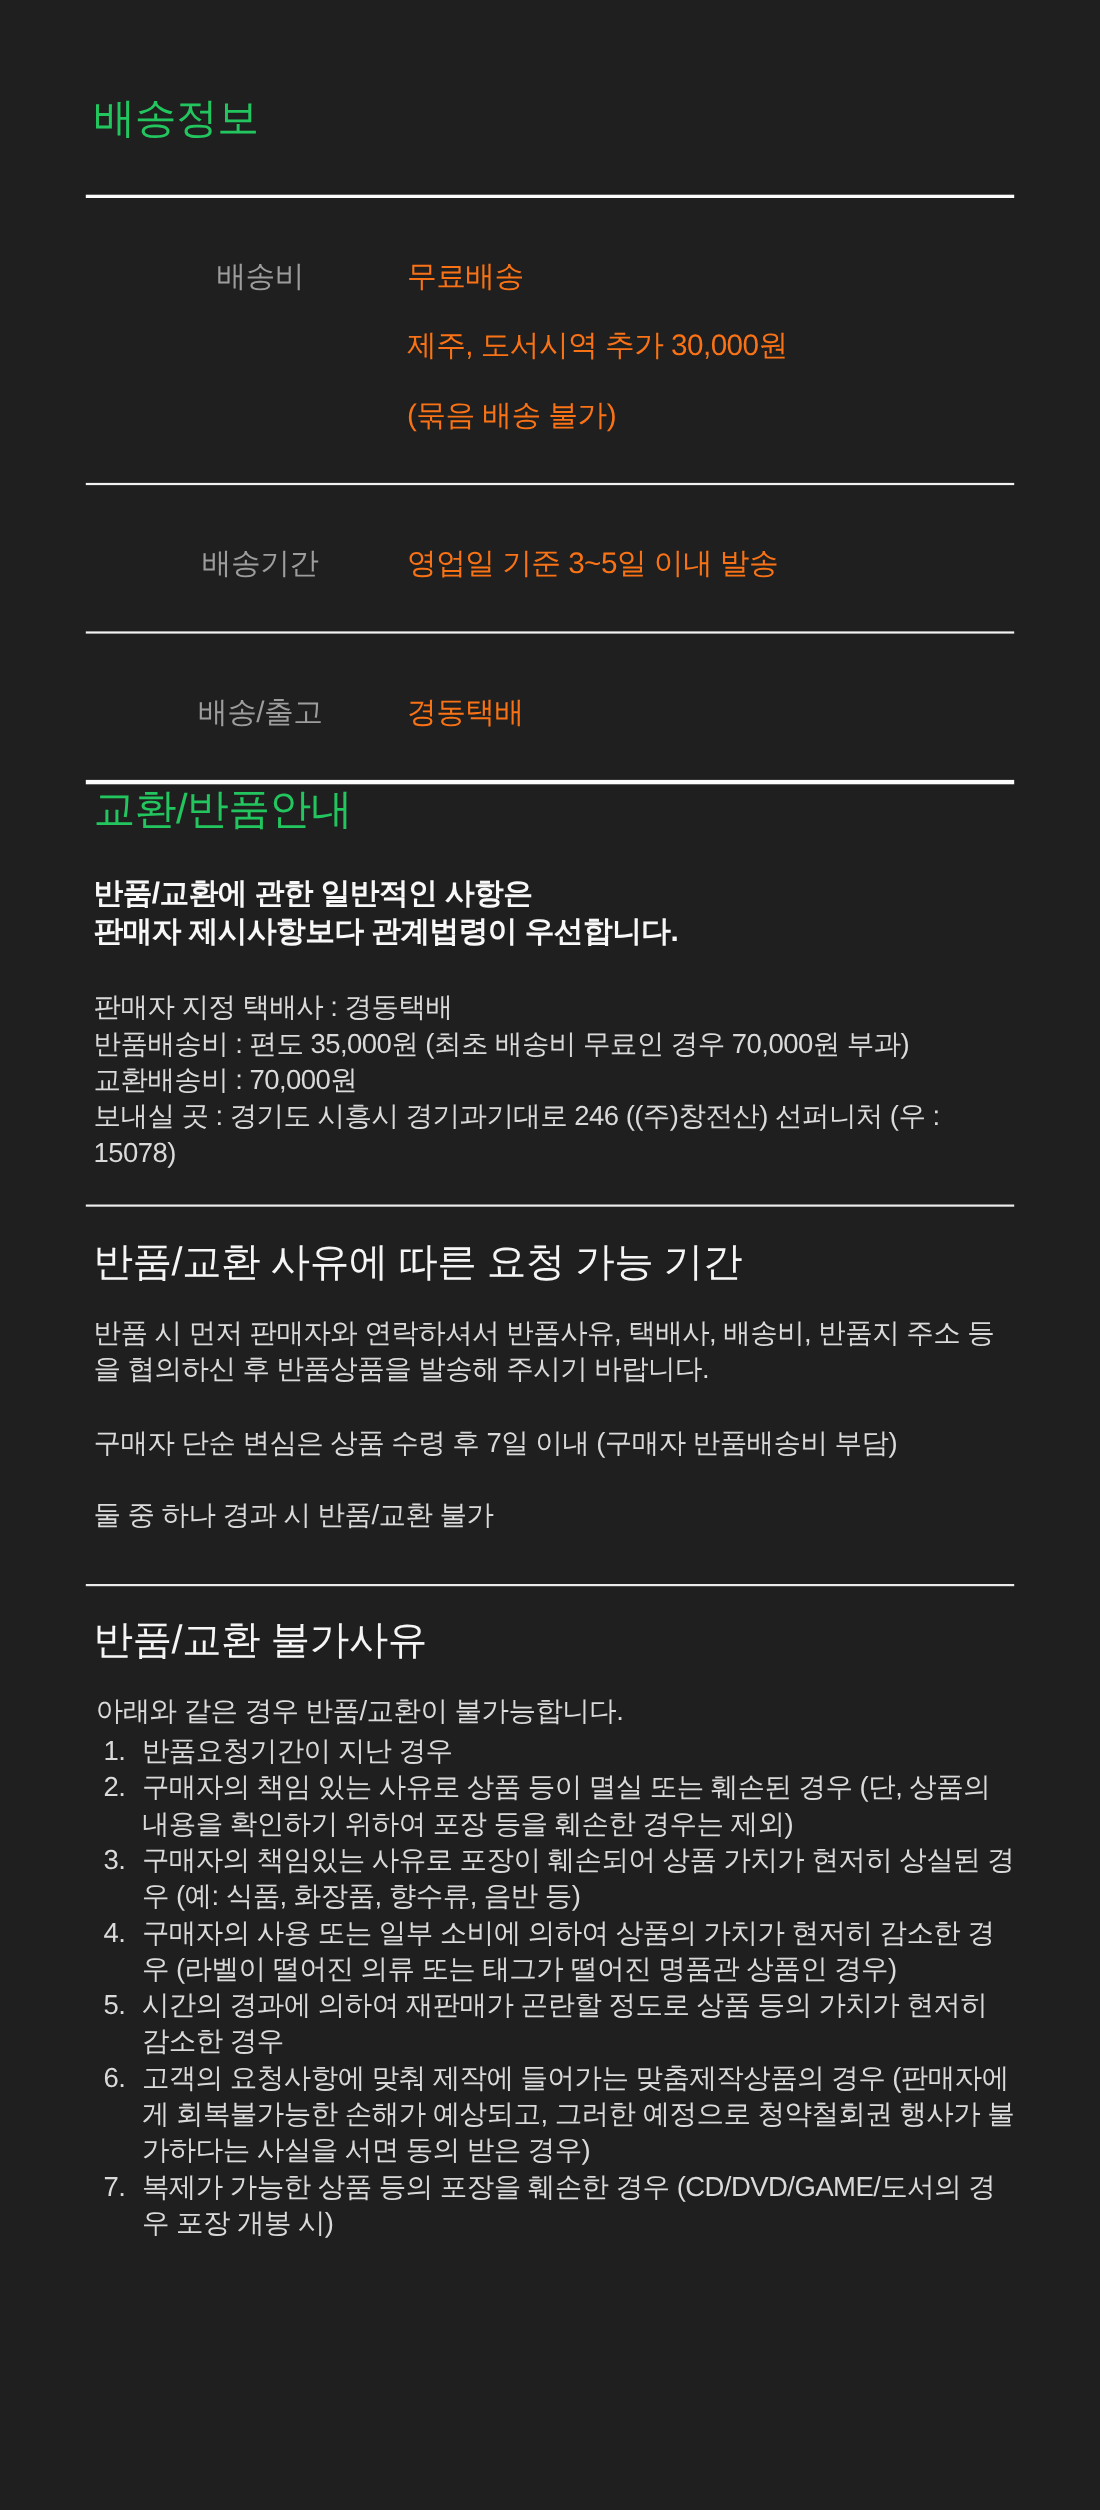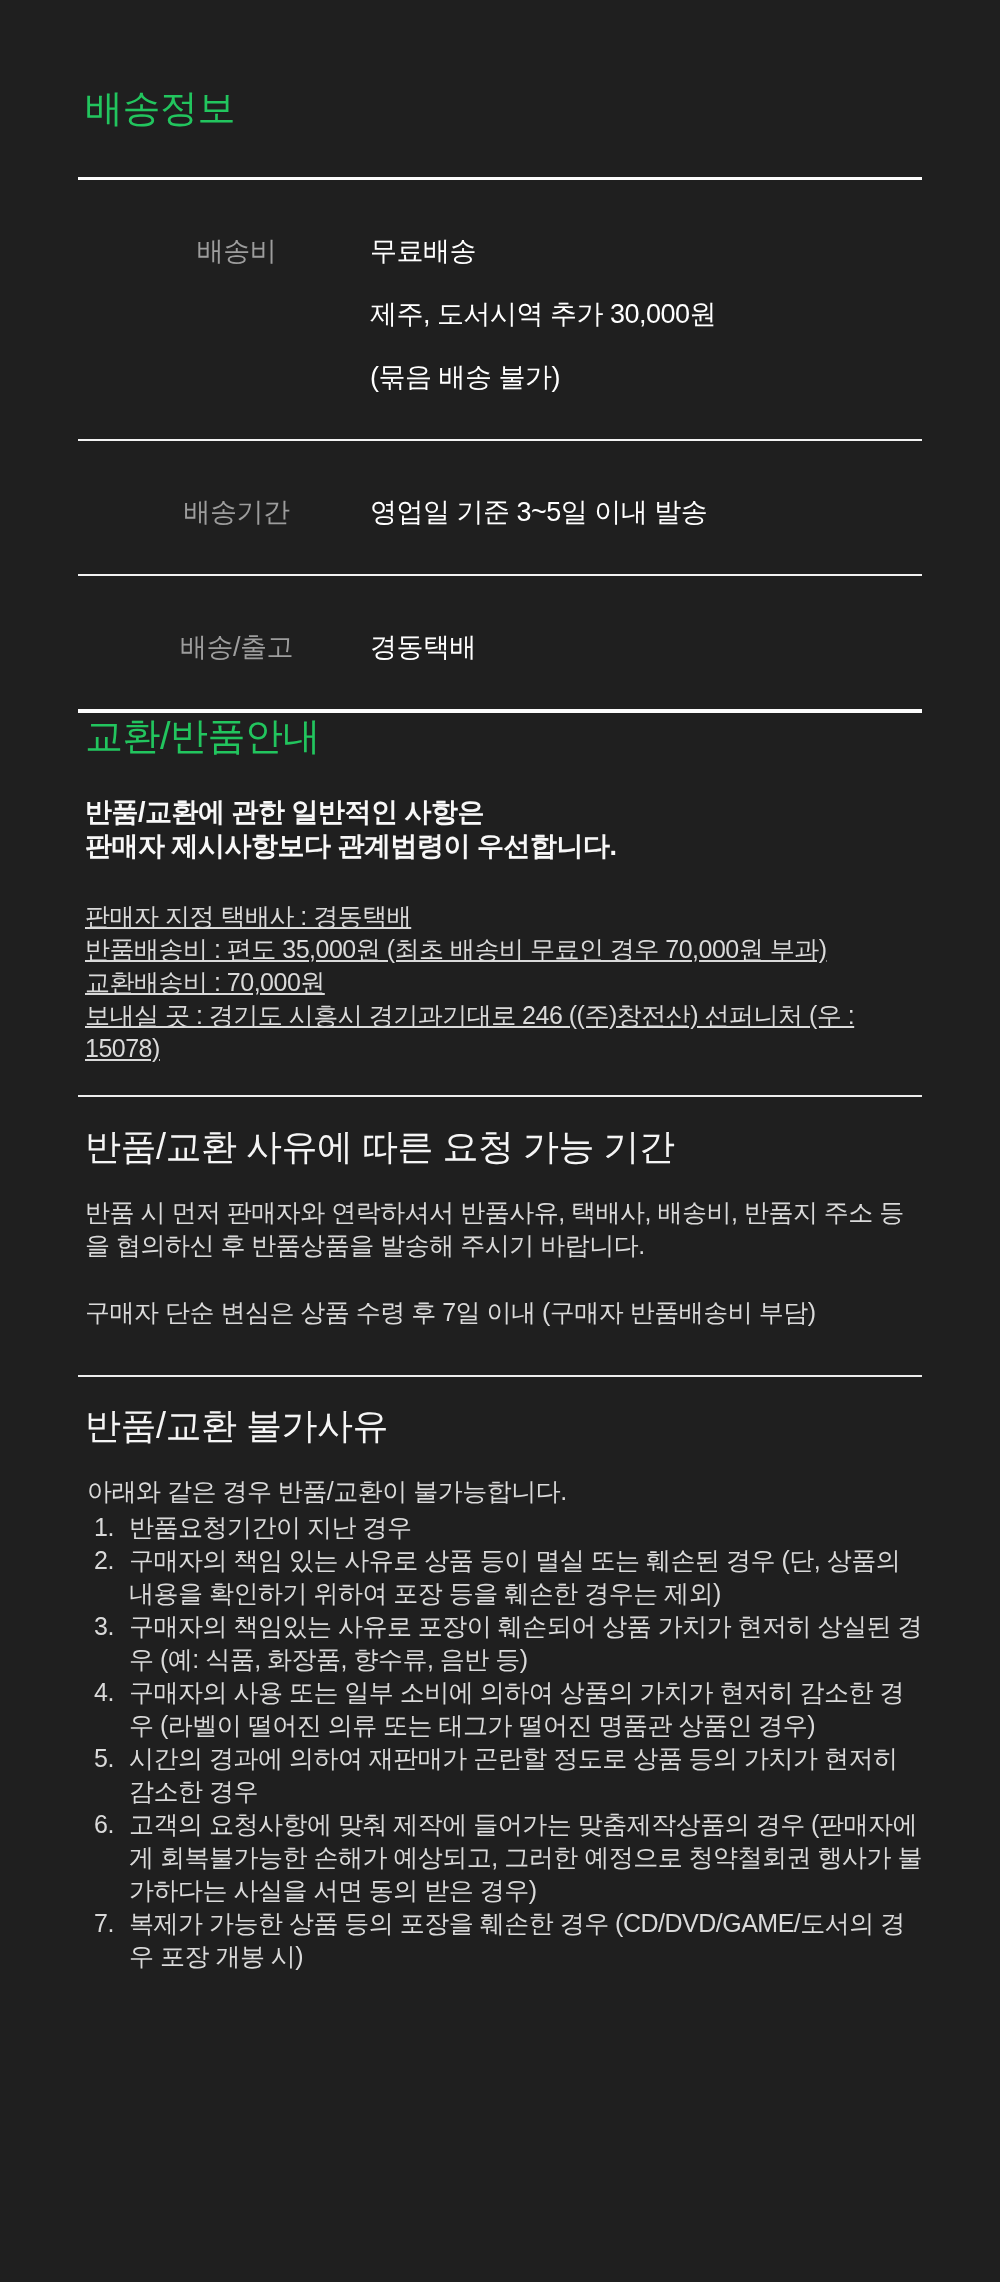--- a/index.html
+++ b/index.html
@@ -47,38 +47,38 @@
     line-height: 63px;
     letter-spacing: -0.5px;
     color: #9d9d9d;
     text-align: center;
   }
   .svalue { flex: 1; }
   .sline {
     font-size: 27px;
     line-height: 63px;
     letter-spacing: -0.5px;
-    color: #ffffff;
+    color: #f97316;
   }
   
   .notice-bold {
     margin: 36px 0 0 7px;
     font-size: 27px;
     line-height: 34px;
     font-weight: 700;
     letter-spacing: -0.5px;
     color: #f8f8f8;
   }
   .body-text {
     font-size: 25px;
     line-height: 33px;
     letter-spacing: -0.5px;
     color: #dadada;
   }
-  .seller-para { margin: 37px 0 0 7px; text-decoration: underline; }
+  .seller-para { margin: 37px 0 0 7px; }
   .subhead {
     margin: 33px 0 0 7px;
     font-size: 36px;
     line-height: 33px;
     font-weight: 400;
     letter-spacing: -0.5px;
     color: #f5f5f5;
   }
   .subhead2 { margin-top: 32px; }
   .para-a { margin: 33px 0 0 7px; }
@@ -155,20 +155,21 @@
     <div class="hr hr-sub"></div>
 
     <h3 class="subhead">반품/교환 사유에 따른 요청 가능 기간</h3>
 
     <p class="body-text para-a">반품 시 먼저 판매자와 연락하셔서 반품사유, 택배사, 배송비, 반품지 주소 등을 협의하신 후 반품상품을 발송해 주시기 바랍니다.</p>
 
     <div class="body-text para-b">
       <div>구매자 단순 변심은 상품 수령 후 7일 이내 (구매자 반품배송비 부담)</div>
     </div>
 
+    <p class="body-text para-c">둘 중 하나 경과 시 반품/교환 불가</p>
 
     <div class="hr hr-sub2"></div>
 
     <h3 class="subhead subhead2">반품/교환 불가사유</h3>
 
     <p class="body-text intro-line">아래와 같은 경우 반품/교환이 불가능합니다.</p>
 
     <ol class="rlist body-text">
       <li class="rlist-item">
         <span class="rlist-num">1.</span>

